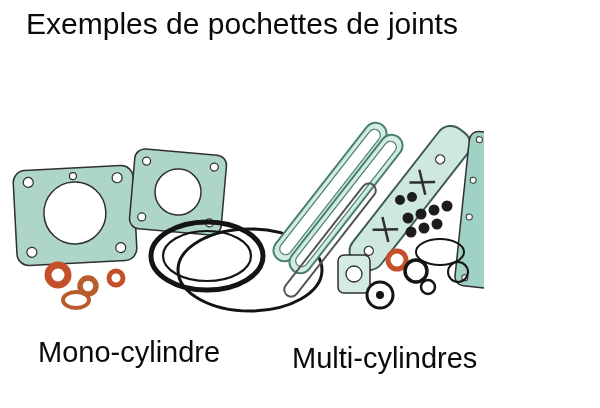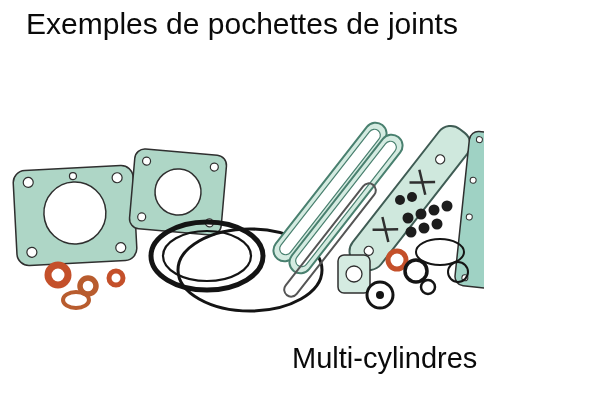--- a/index.html
+++ b/index.html
@@ -154,15 +154,16 @@
       <ellipse cx="440" cy="172" rx="24" ry="13" fill="none" stroke="#141414" stroke-width="2"></ellipse>
       <circle cx="458" cy="192" r="10" fill="none" stroke="#141414" stroke-width="2"></circle>
 
       <g>
         <circle cx="380" cy="215" r="13" fill="#ffffff" stroke="#141414" stroke-width="3"></circle>
         <circle cx="380" cy="215" r="4" fill="#141414"></circle>
       </g>
     </g>
   </svg>
 
+  <div class="caption caption-mono">Mono-cylindre</div>
   <div class="caption caption-multi">Multi-cylindres</div>
 
 </div>
 
 </body></html>

